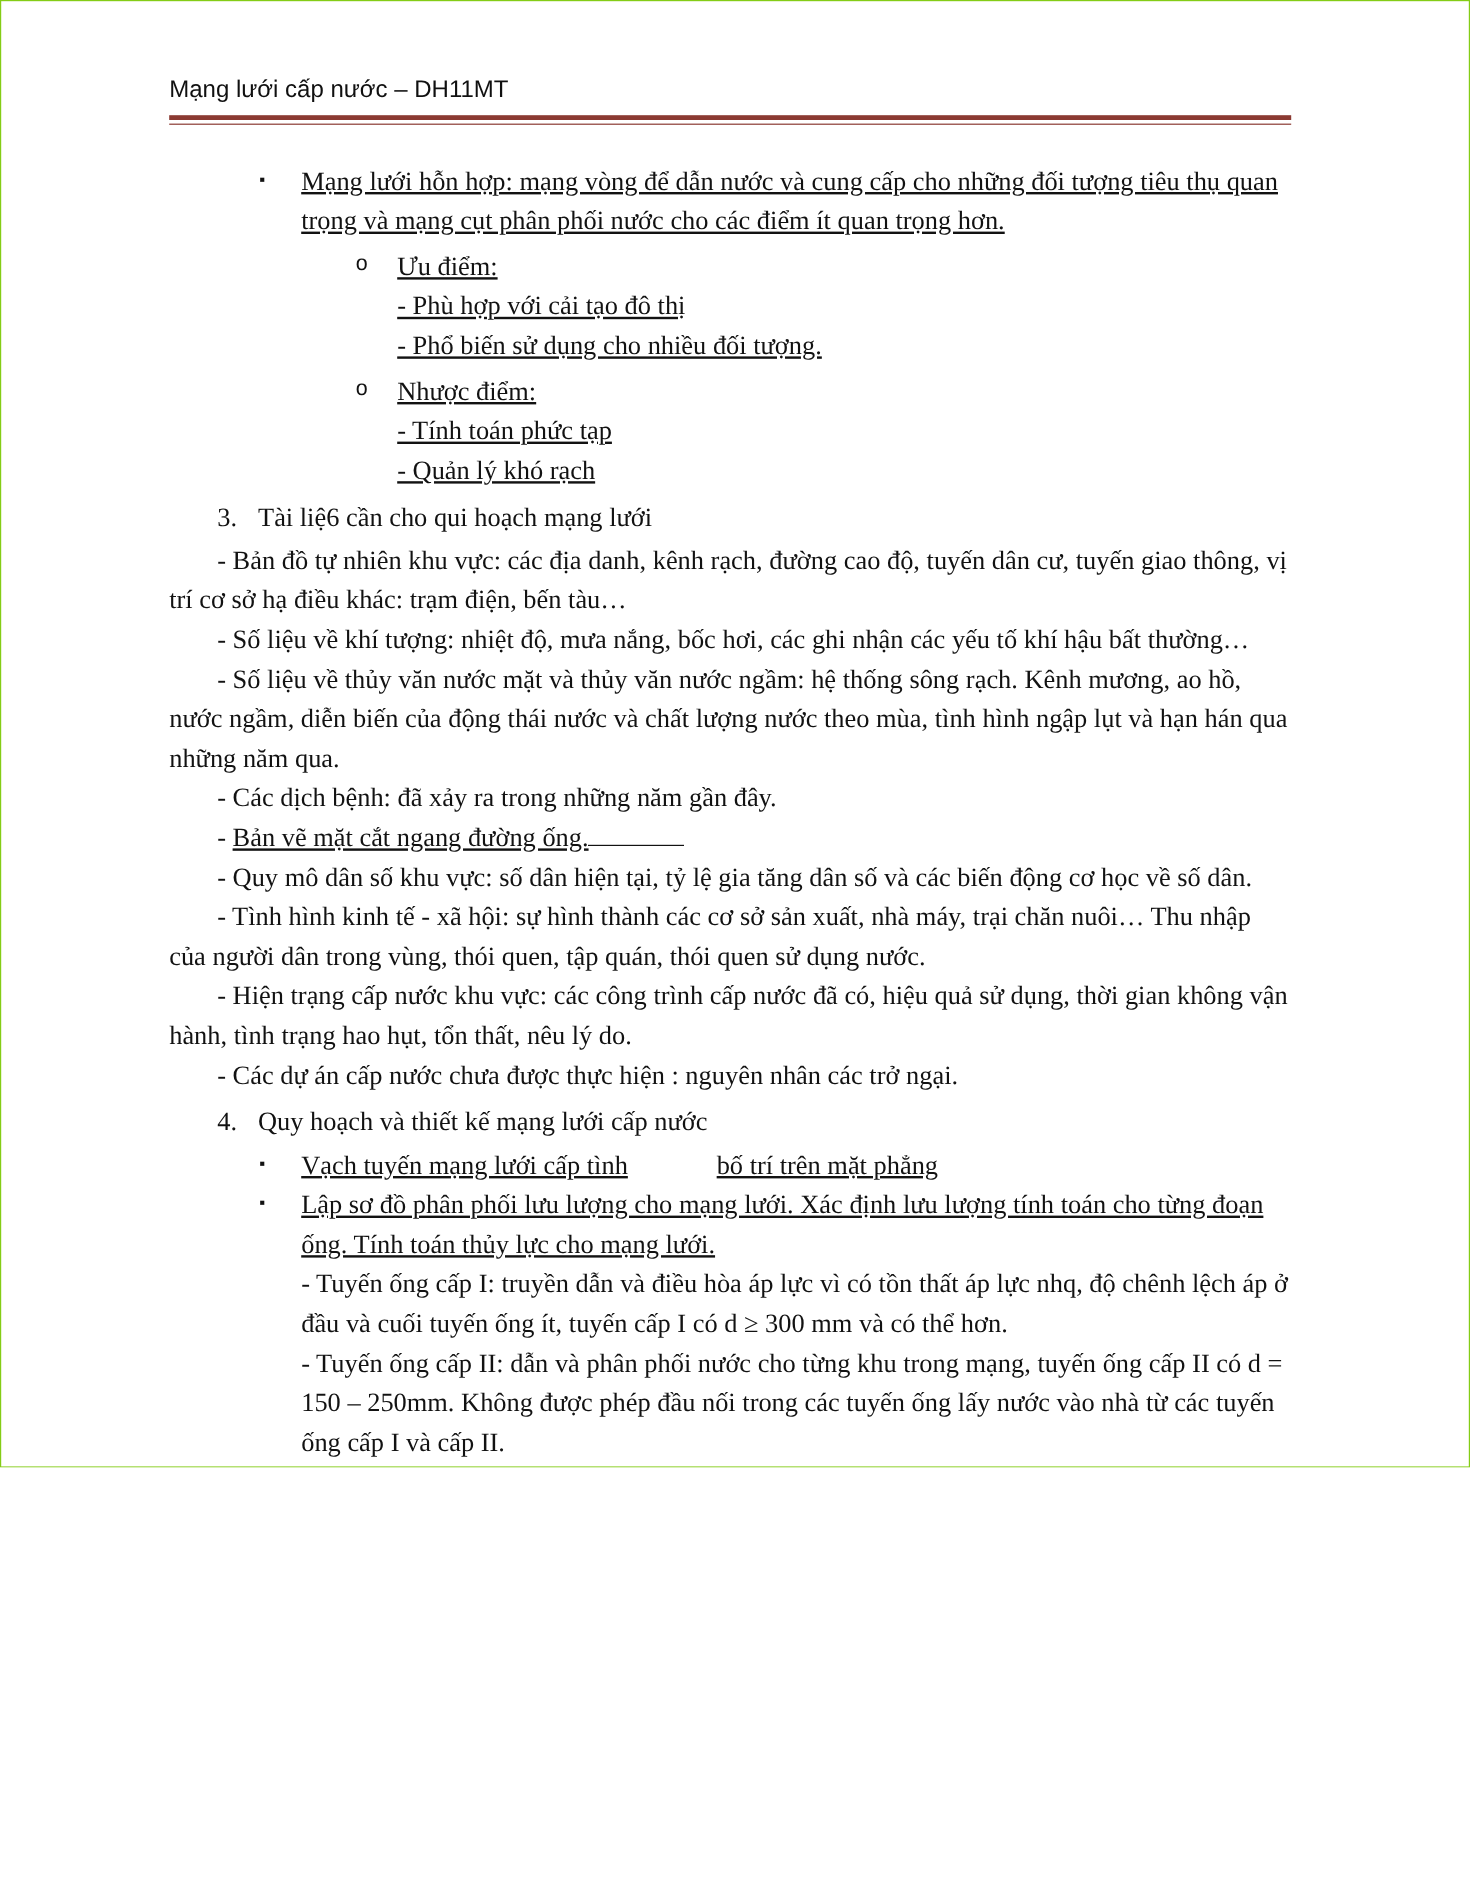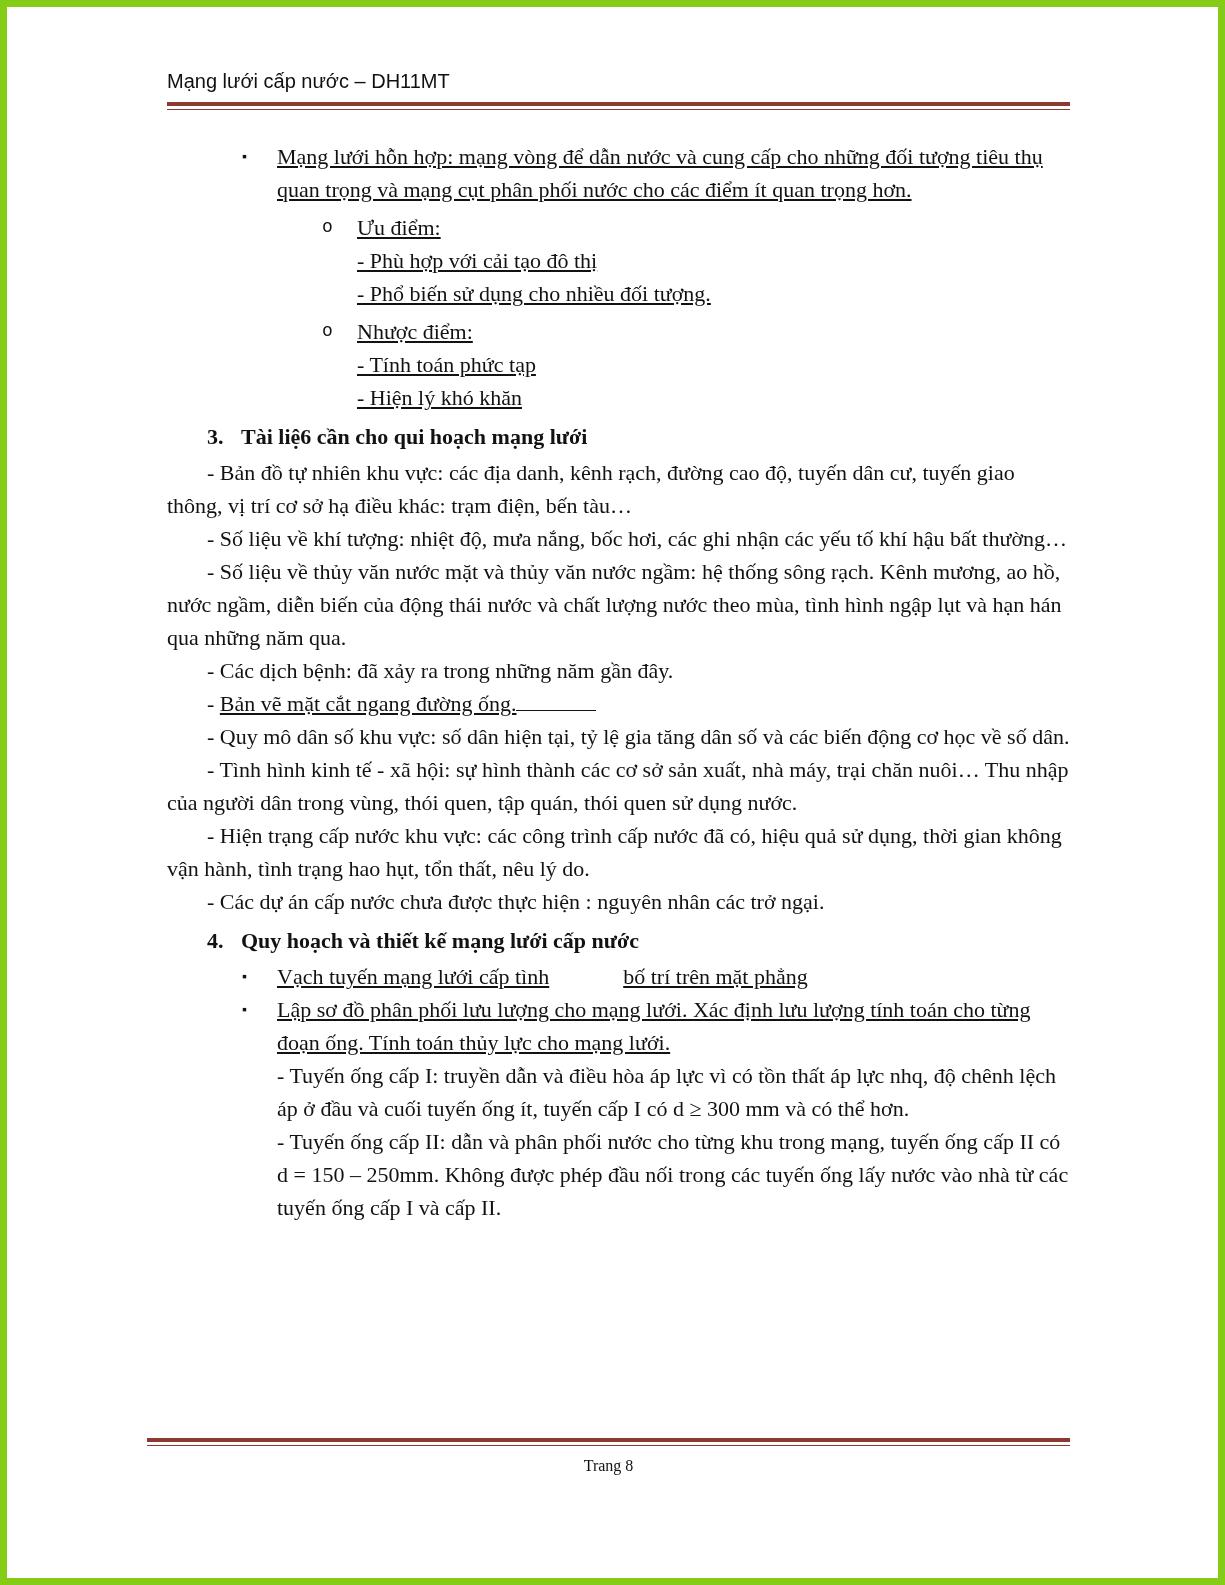--- a/index.html
+++ b/index.html
@@ -1,25 +1,24 @@
 <!DOCTYPE html>
 <html><head>
 <meta charset="utf-8">
 <style>
   html, body { margin:0; padding:0; background:#ffffff; }
   .page {
     position:relative;
-    width:1225px; height:1585px;
+    width:1225px; height:1223px;
     background:#ffffff;
     box-sizing:border-box;
-    border:7px solid #84cc16;
+    border:1px solid #84cc16;
     font-family:"Liberation Serif", serif;
     color:#121212;
     overflow:hidden;
-    padding-left:20px;
   }
   .header {
     padding:62px 148px 0 140px;
     font-family:"Liberation Sans", sans-serif;
     font-size:20px;
     line-height:24px;
     color:#101010;
   }
   .rule-top, .rule-bottom {
     margin-top:9px;
@@ -33,21 +32,21 @@
     line-height:33px;
   }
   .li { display:flex; margin:0; }
   .l1 { margin-left:75px; }
   .l2 { margin-left:155px; margin-top:5px; }
   .marker { flex:0 0 35px; }
   .sq { font-size:14px; line-height:33px; }
   .circ { font-family:"Liberation Mono", monospace; font-size:18px; line-height:33px; }
   .li-text { flex:1;text-decoration:underline; }
   .dashline { margin-left:190px;text-decoration:underline; }
-  .heading { font-weight:bold; margin:6px 0 3px 40px; }
+  .heading { font-weight:normal; margin:6px 0 3px 40px; }
   .h-num { display:inline-block; width:34px; }
   .para { margin:0; text-indent:40px; }
   .pipe { margin:0 0 0 110px; }
   .gap { display:inline-block; width:74px; }
   .ul { text-decoration:underline; }
   .ul-tail {
     display:inline-block; width:80px; height:2px;
     border-bottom:1px solid #121212;
     vertical-align:baseline;
   }
@@ -85,21 +84,21 @@
       <div class="li-text">Ưu điểm:</div>
     </div>
     <div class="dashline">- Phù hợp với cải tạo đô thị</div>
     <div class="dashline">- Phổ biến sử dụng cho nhiều đối tượng.</div>
 
     <div class="li l2">
       <span class="marker circ">o</span>
       <div class="li-text">Nhược điểm:</div>
     </div>
     <div class="dashline">- Tính toán phức tạp</div>
-    <div class="dashline">- Hiện lý khó khăn</div>
+    <div class="dashline">- Quản lý khó rạch</div>
 
     <div class="heading">
       <span class="h-num">3.</span><span class="h-title">Tài liệ6 cần cho qui hoạch mạng lưới</span>
     </div>
 
     <p class="para">- Bản đồ tự nhiên khu vực: các địa danh, kênh rạch, đường cao độ, tuyến dân cư, tuyến giao thông, vị trí cơ sở hạ điều khác: trạm điện, bến tàu…</p>
     <p class="para">- Số liệu về khí tượng: nhiệt độ, mưa nắng, bốc hơi, các ghi nhận các yếu tố khí hậu bất thường…</p>
     <p class="para">- Số liệu về thủy văn nước mặt và thủy văn nước ngầm: hệ thống sông rạch. Kênh mương, ao hồ, nước ngầm, diễn biến của động thái nước và chất lượng nước theo mùa, tình hình ngập lụt và hạn hán qua những năm qua.</p>
     <p class="para">- Các dịch bệnh: đã xảy ra trong những năm gần đây.</p>
     <p class="para"><span>- </span><span class="ul">Bản vẽ mặt cắt ngang đường ống.</span><span class="ul-tail"></span></p>

